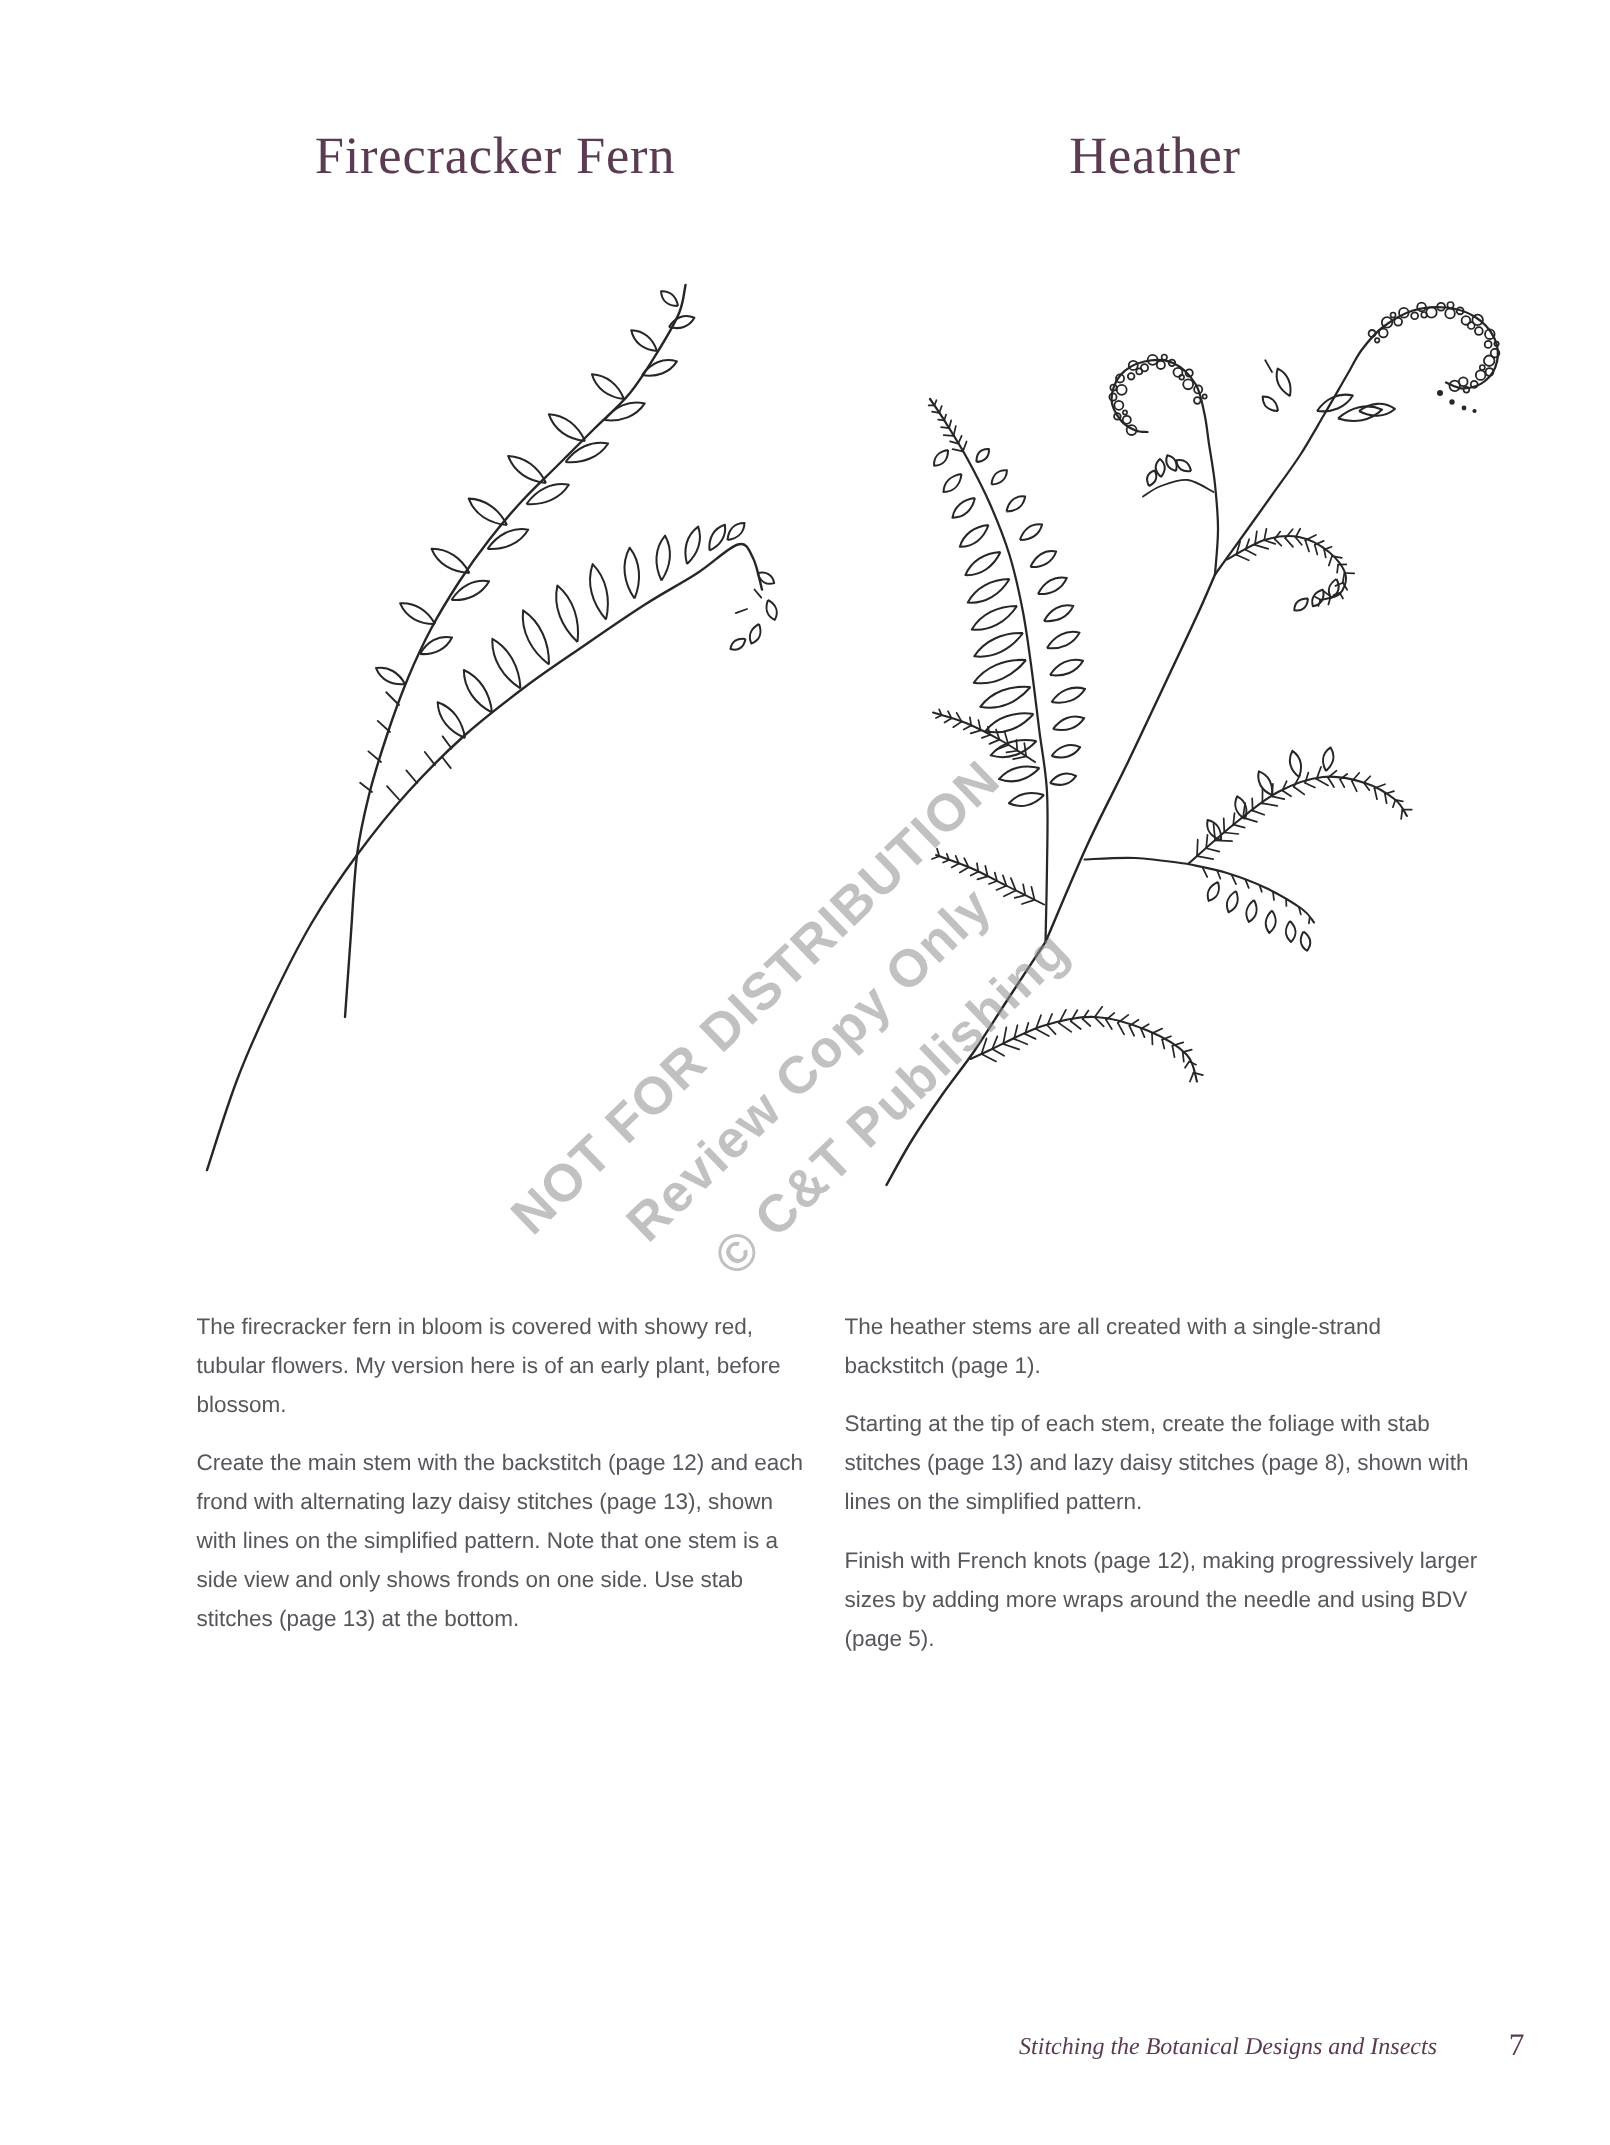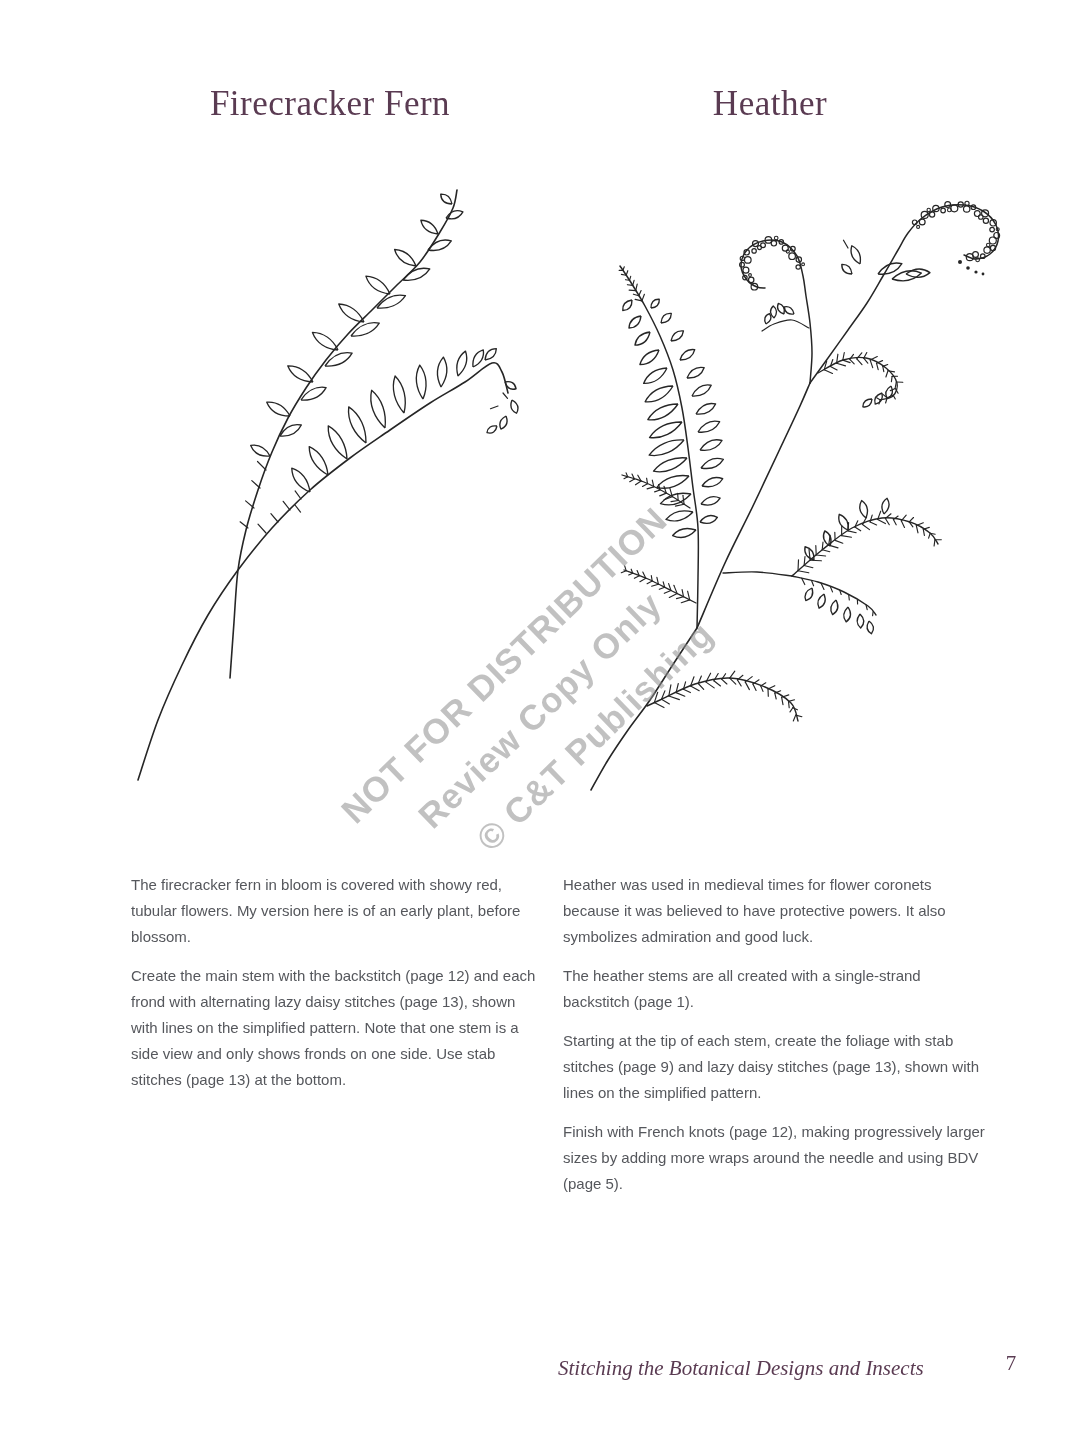--- a/index.html
+++ b/index.html
@@ -27,23 +27,23 @@
     letter-spacing:1px;line-height:57px;white-space:nowrap;
     pointer-events:none;
   }
   .wm-2{margin-left:52px;}
   .wm-3{margin-left:78px;}
   .col{position:absolute;top:872px;font-size:15px;line-height:26px;color:#55575c;}
   .col-left{left:131px;width:412px;}
   .col-right{left:563px;width:424px;}
   .col p{margin:0 0 13px 0;}
   .footer-title{
-    position:absolute;top:1356px;left:558px;width:400px;
+    position:absolute;top:1356px;left:558px;width:400px;text-align:right;
     font-family:"Liberation Serif","DejaVu Serif",serif;font-style:italic;
-    font-size:21px;color:#5a3b52;
+    font-size:16px;color:#5a3b52;
   }
   .footer-page{
     position:absolute;top:1351px;left:996px;width:30px;text-align:center;
     font-family:"Liberation Serif","DejaVu Serif",serif;
     font-size:21px;color:#5a3b52;
   }
 </style>
 </head>
 <body>
 
@@ -414,22 +414,21 @@
     <div class="wm-line wm-2">Review Copy Only</div>
     <div class="wm-line wm-3">© C&amp;T Publishing</div>
   </div>
 
   <div class="col col-left">
     <p>The firecracker fern in bloom is covered with showy red, tubular flowers. My version here is of an early plant, before blossom.</p>
     <p>Create the main stem with the backstitch (page 12) and each frond with alternating lazy daisy stitches (page 13), shown with lines on the simplified pattern. Note that one stem is a side view and only shows fronds on one side. Use stab stitches (page 13) at the bottom.</p>
   </div>
 
   <div class="col col-right">
-    <p>Heather was used in medieval times for flower coronets because it was believed to have protective powers. It also symbolizes admiration and good luck.</p>
     <p>The heather stems are all created with a single-strand backstitch (page 1).</p>
-    <p>Starting at the tip of each stem, create the foliage with stab stitches (page 9) and lazy daisy stitches (page 13), shown with lines on the simplified pattern.</p>
+    <p>Starting at the tip of each stem, create the foliage with stab stitches (page 13) and lazy daisy stitches (page 8), shown with lines on the simplified pattern.</p>
     <p>Finish with French knots (page 12), making progressively larger sizes by adding more wraps around the needle and using BDV (page 5).</p>
   </div>
 
   <div class="footer-title">Stitching the Botanical Designs and Insects</div>
   <div class="footer-page">7</div>
 
 </div>
 
 </body></html>

